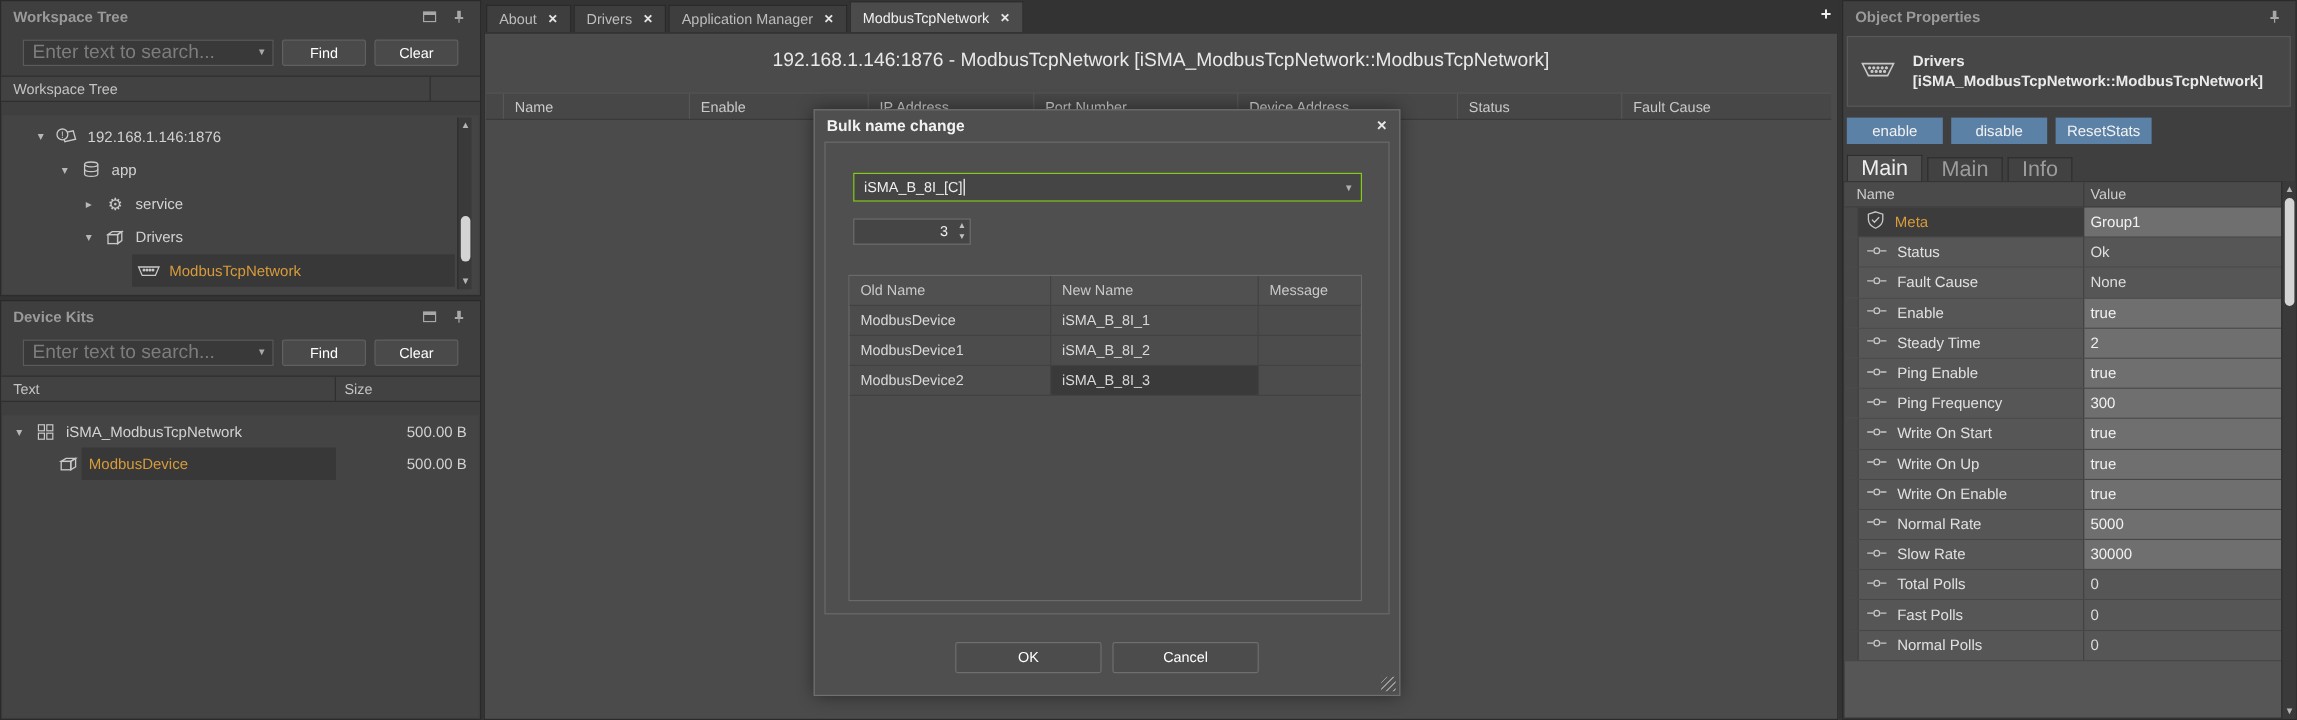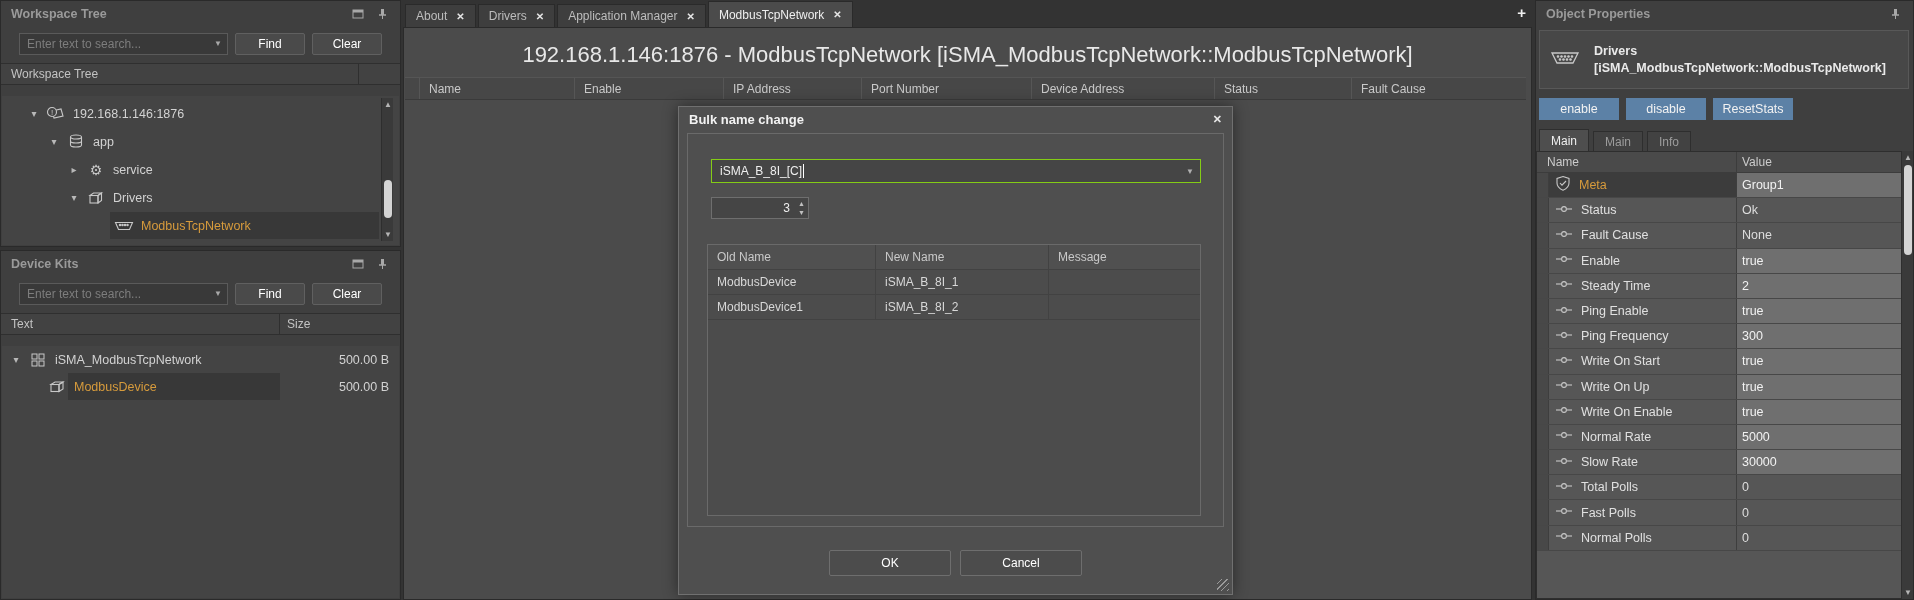--- a/index.html
+++ b/index.html
@@ -11,21 +11,21 @@
   }
   .panel { position:absolute; background:#3f3f3f; border:1px solid #2a2a2a; }
   .ptitle { height:26px; display:flex; align-items:center; padding:0 10px;
             color:#9a9a9a; font-weight:bold; font-size:12.5px; }
   .ptitle .sp { flex:1; }
   .ticon { width:16px; height:14px; display:inline-flex; align-items:center; justify-content:center;
            margin-left:8px; color:#a8a8a8; }
   .searchrow { display:flex; align-items:center; padding:6px 18px 8px 18px; gap:7px; }
   .searchbox { position:relative; flex:1; height:22px; background:#393939; border:1px solid #5a5a5a; }
   .searchbox input { width:100%; height:100%; background:transparent; border:0; outline:none;
-                     color:#cfcfcf; font-family:"Liberation Sans",sans-serif; font-size:12px; padding:0 20px 0 7px; }
+                     color:#cfcfcf; font-family:"Liberation Sans",sans-serif; font-size:16px; padding:0 20px 0 7px; }
   .searchbox input::placeholder { color:#7d7d7d; }
   .searchbox .dd { position:absolute; right:5px; top:5px; font-size:8px; color:#a8a8a8; }
   .btn { min-width:70px; height:22px; background:#4a4a4a; border:1px solid #606060; border-radius:2px;
          color:#ffffff; font-size:12px; display:flex; align-items:center; justify-content:center; cursor:default; }
   .subhead { height:22px; background:#424242; border-top:1px solid #2f2f2f; border-bottom:1px solid #2f2f2f;
              display:flex; align-items:center; padding:0 10px; color:#c3c3c3; position:relative; }
   
   .treebody { position:relative; background:#444444; }
   .trow { position:absolute; left:0; right:20px; height:27px; display:flex; align-items:center; color:#d2d2d2; font-size:12.5px; }
   .exp { width:12px; text-align:center; color:#b8b8b8; font-size:10px; margin-right:5px; }
@@ -42,26 +42,26 @@
   .dkrow { position:absolute; left:0; right:0; height:27px; display:flex; align-items:center; font-size:12.5px; color:#d2d2d2; }
   .dksize { position:absolute; right:10px; text-align:right; }
   
   #tabbar { position:absolute; left:403px; top:0; width:1129px; height:27px; background:#333333; display:flex; align-items:flex-end; }
   .tab { height:23px; margin-right:2px; background:#3e3e3e; border:1px solid #2a2a2a; border-bottom:0;
          display:flex; align-items:center; padding:0 10px; color:#bdbdbd; font-size:12px; gap:9px; }
   .tab .x { font-size:10px; color:#e6e6e6; font-weight:bold; }
   .tab.active { height:26px; background:#4b4b4b; color:#efefef; }
   #tab-plus { position:absolute; right:6px; top:4px; color:#f0f0f0; font-size:15px; font-weight:bold; }
   #maincontent { position:absolute; left:403px; top:27px; width:1129px; height:573px; background:#4b4b4b; border:1px solid #2a2a2a; }
-  #maintitle { position:absolute; top:14px; left:0; width:100%; text-align:center; font-size:22px; color:#e8e8e8; }
+  #maintitle { position:absolute; top:14px; left:0; width:100%; text-align:center; font-size:16px; color:#e8e8e8; }
   #mainheader { position:absolute; top:49px; left:1px; right:5px; height:23px; background:#474747;
                 border-top:1px solid #555; border-bottom:1px solid #3a3a3a; display:flex; }
   #mainheader .hc { border-right:1px solid #565656; display:flex; align-items:center; padding-left:9px; color:#c9c9c9; }
   
-  #dialog { position:absolute; left:678px; top:106px; width:555px; height:489px; background:#4f4f4f;
+  #dialog { position:absolute; left:678px; top:91px; width:489px; height:489px; background:#4f4f4f;
             border:1px solid #707070; box-shadow:0 0 14px rgba(0,0,0,.45); }
   #dlgtitle { height:24px; display:flex; align-items:center; padding:0 10px; color:#f2f2f2; font-weight:bold; font-size:13px; }
   #dlgtitle .x { margin-left:auto; color:#e8e8e8; font-size:11px; font-weight:bold; }
   #dlginner { position:absolute; left:8px; right:8px; top:26px; bottom:67px; border:1px solid #6a6a6a; }
   #dlgcombo { position:absolute; left:23px; right:22px; top:25px; height:24px; background:#454545; border:1px solid #84cc16;
               display:flex; align-items:center; padding:0 20px 0 8px; color:#eeeeee; }
   #dlgcombo .caret { display:inline-block; width:1px; height:14px; background:#ffffff; margin-left:1px; }
   #dlgcombo .dd { position:absolute; right:6px; top:7px; font-size:8px; color:#b0b0b0; }
   #dlgspin { position:absolute; left:23px; top:63px; width:98px; height:22px; background:#454545; border:1px solid #6e6e6e;
              display:flex; align-items:center; justify-content:flex-end; padding-right:18px; color:#eeeeee; }
@@ -80,21 +80,21 @@
   
   #props { left:1535px; top:0; width:379px; height:600px; }
   #subjbox { position:absolute; left:3px; right:4px; top:29px; height:59px; background:#474747; border:1px solid #585858;
              display:flex; align-items:center; padding:0 10px; gap:14px; }
   #subjbox .lines { font-weight:bold; color:#eaeaea; font-size:12.5px; line-height:17px; }
   #actionrow { position:absolute; left:3px; top:97px; display:flex; gap:7px; }
   .bluebtn { width:80px; height:22px; background:#5c81a6; color:#f2f2f2; font-size:12.5px;
              display:flex; align-items:center; justify-content:center; }
   #proptabs { position:absolute; left:3px; top:128px; display:flex; align-items:flex-end; gap:4px; }
   .ptab { height:20px; padding:0 11px; background:#424242; border:1px solid #2e2e2e; border-bottom:0;
-          color:#9c9c9c; display:flex; align-items:center; font-size:12px; }
+          color:#9c9c9c; display:flex; align-items:center; font-size:18px; }
   .ptab.active { height:22px; background:#4e4e4e; color:#eeeeee; }
   #proptable { position:absolute; left:0px; top:150px; width:370px; bottom:0; border:1px solid #2e2e2e; background:#565656; overflow:hidden; }
   #propheadrow { display:flex; height:21px; background:#4a4a4a; border-bottom:1px solid #3c3c3c; color:#cccccc; }
   #propheadrow .n { width:200px; display:flex; align-items:center; padding-left:10px; border-right:1px solid #3c3c3c; }
   #propheadrow .v { flex:1; display:flex; align-items:center; padding-left:5px; }
   .prow { display:flex; height:25.2px; border-bottom:1px solid #474747;text-align:right; }
   .pgut { width:12px; background:#484848; border-right:1px solid #3e3e3e; }
   .pmain { width:188px; display:flex; align-items:center; gap:8px; padding-left:6px; border-right:1px solid #3e3e3e;
            background:#565656; color:#e0e0e0; font-size:12.5px; }
   .prow.sel .pmain { background:#3c3c3c; color:#d79b3c; }
@@ -317,20 +317,25 @@
         <div class="drow">
           <div class="dc c1">ModbusDevice</div>
           <div class="dc c2">iSMA_B_8I_1</div>
           <div class="dc c3"></div>
         </div>
         <div class="drow">
           <div class="dc c1">ModbusDevice1</div>
           <div class="dc c2">iSMA_B_8I_2</div>
           <div class="dc c3"></div>
         </div>
+        <div class="drow">
+          <div class="dc c1">ModbusDevice2</div>
+          <div class="dc c2 hl orange">iSMA_B_8I_3</div>
+          <div class="dc c3"></div>
+        </div>
       </div>
     </div>
     <div id="dlgbtns">
       <div class="btn">OK</div>
       <div class="btn">Cancel</div>
     </div>
     <div id="dlggrip"></div>
   </div>
 
   <div class="panel" id="props">

